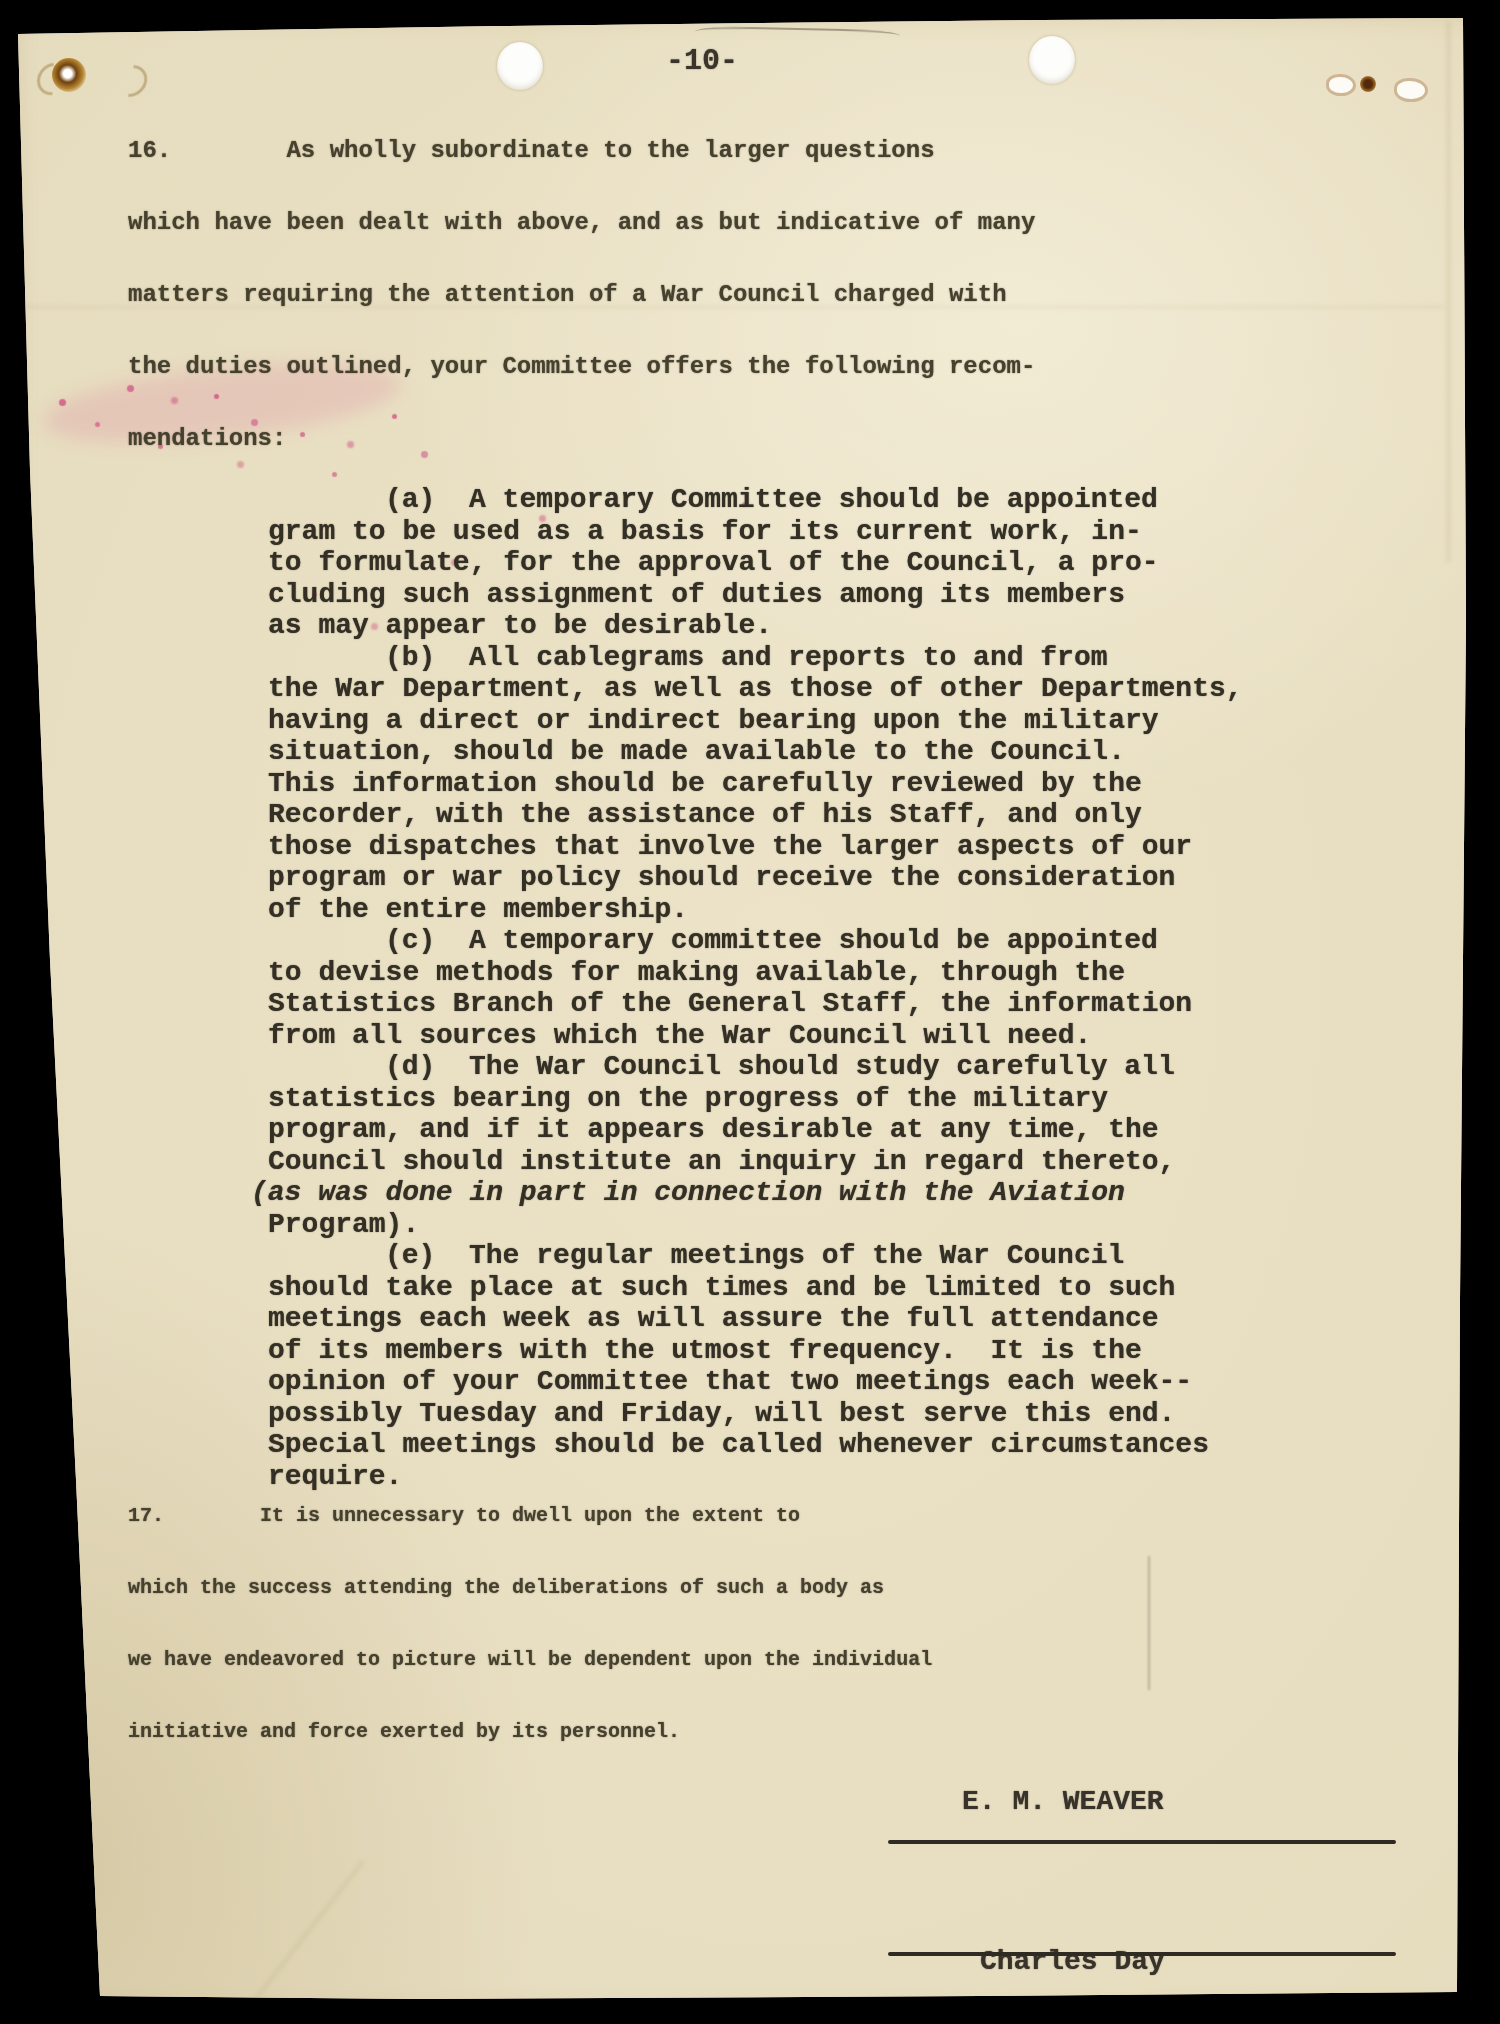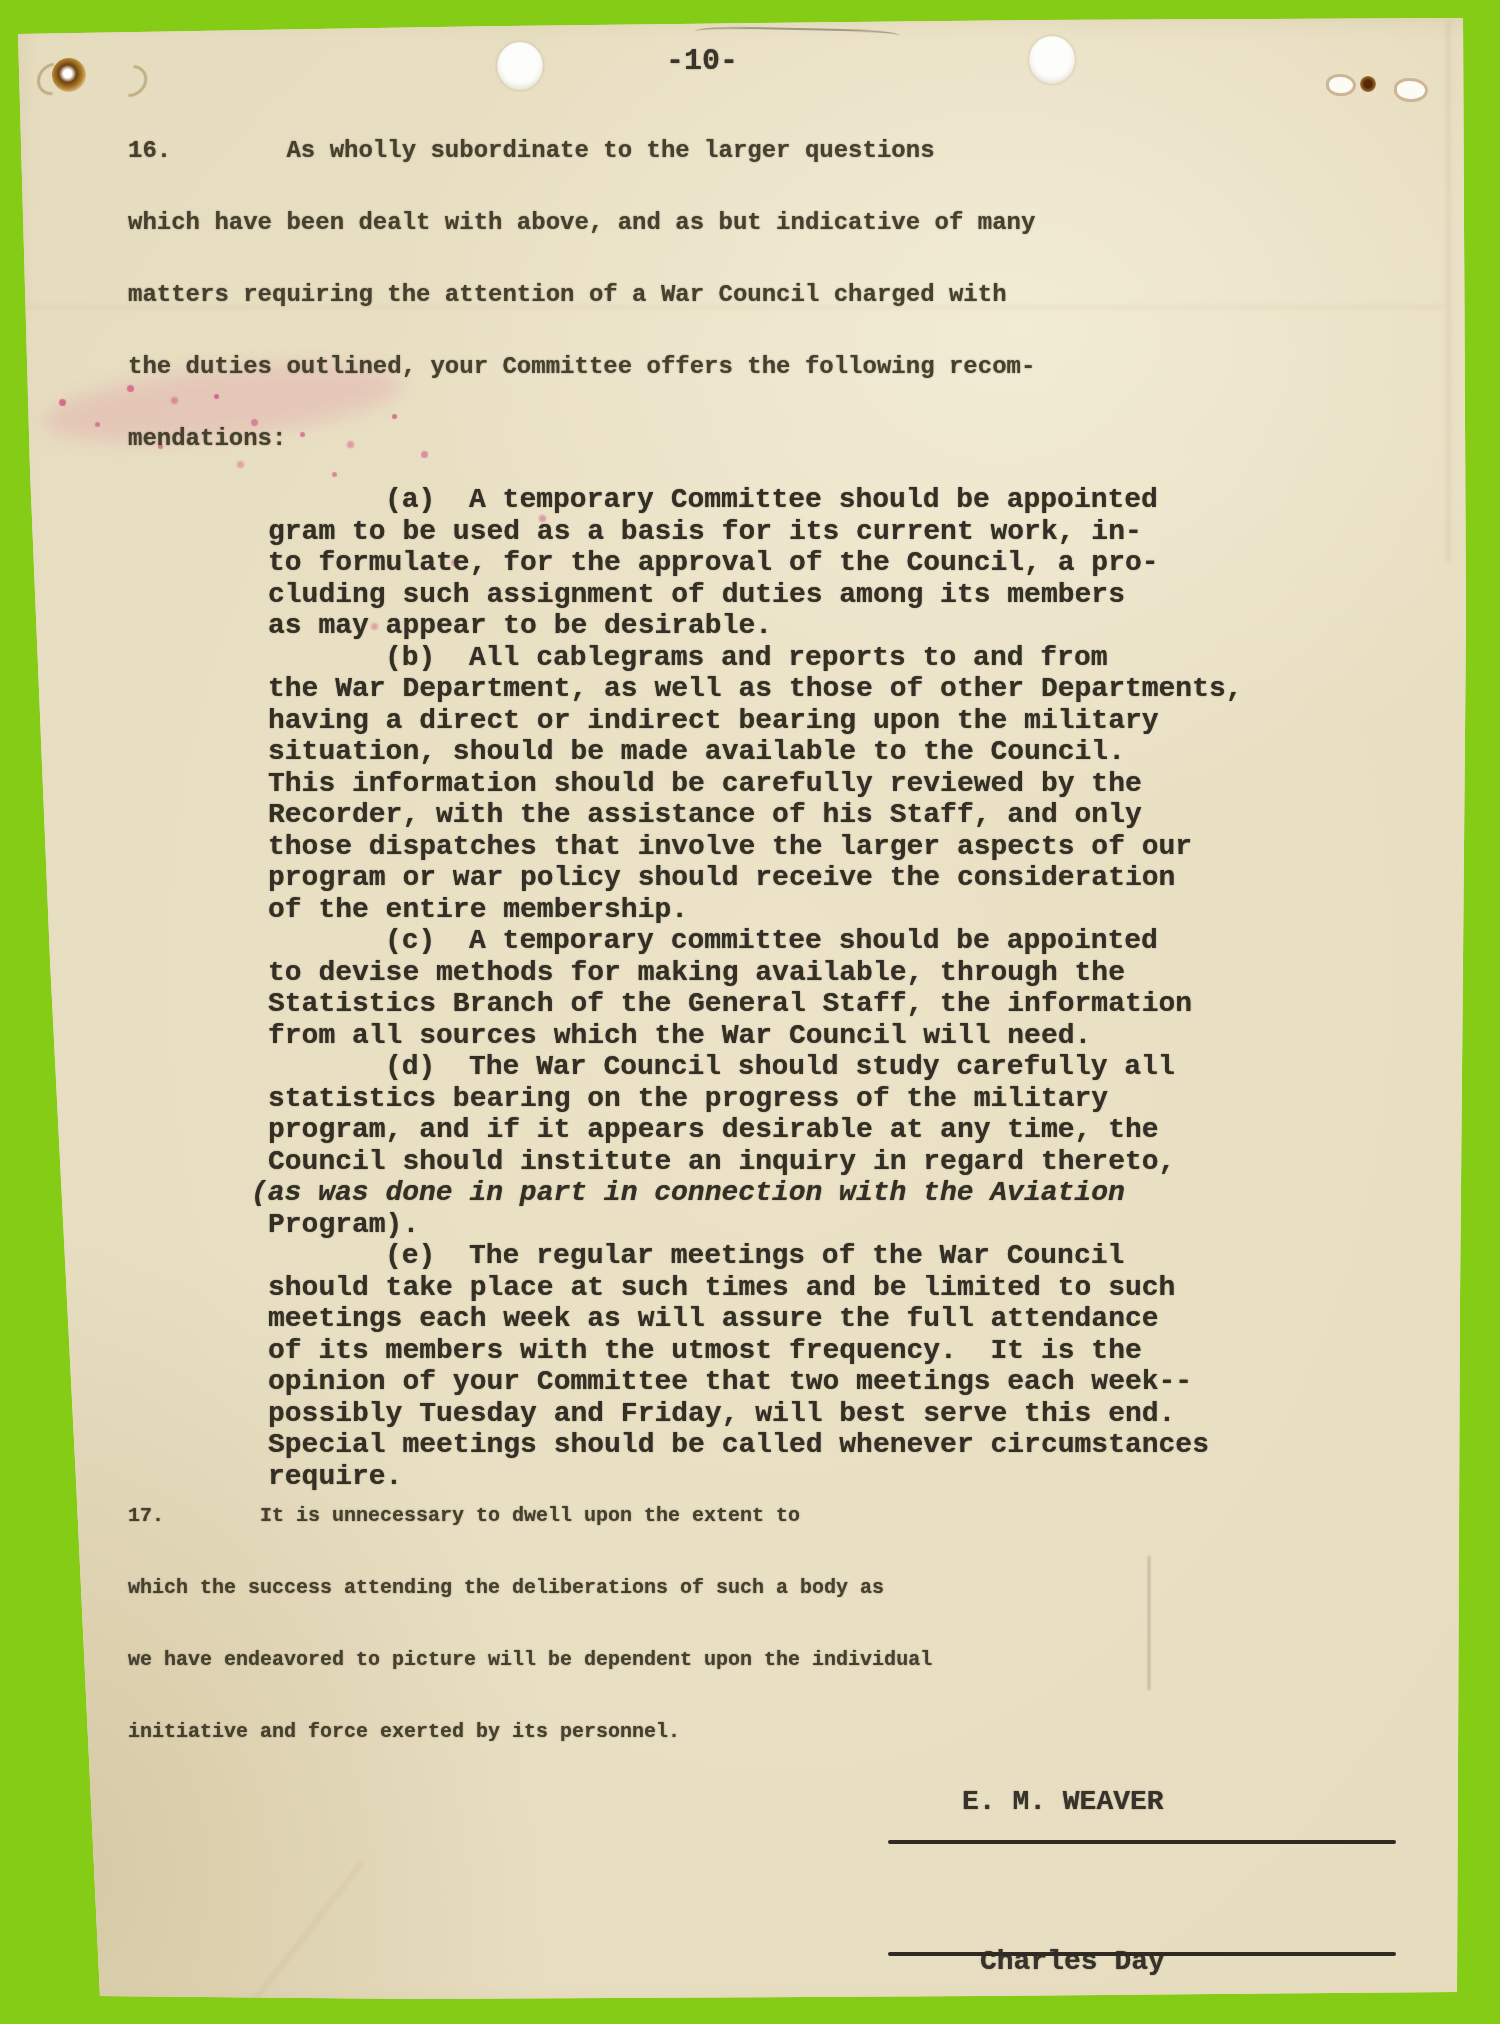--- a/index.html
+++ b/index.html
@@ -1,16 +1,16 @@
 <!DOCTYPE html>
 <html><head>
 <meta charset="utf-8">
 <style>
   html,body{margin:0;padding:0;background:#ffffff;}
-  .scan{position:relative;width:1500px;height:2024px;background:#84cc16;overflow:hidden;
+  .scan{position:relative;width:1500px;height:2024px;background:#000000;overflow:hidden;
         font-family:"Liberation Mono","DejaVu Sans Mono",monospace;}
 
   
   .paper{position:absolute;left:0;top:0;width:1500px;height:2024px;
     clip-path:polygon(18px 34px,500px 26px,1040px 20px,1463px 18px,1466px 620px,1460px 1300px,1457px 1992px,980px 1996px,420px 1999px,100px 1996px,76px 1480px,50px 960px,30px 470px);
     background:
       linear-gradient(180deg, rgba(208,192,150,.32), rgba(208,192,150,0) 42px),
       radial-gradient(900px 700px at 68% 16%, rgba(250,246,228,.55), rgba(250,246,228,0) 70%),
       radial-gradient(760px 980px at 4% 92%, rgba(188,170,124,.38), rgba(188,170,124,0) 65%),
       radial-gradient(1300px 1700px at 52% 48%, #ece3c8, #e5dbbd 88%),

